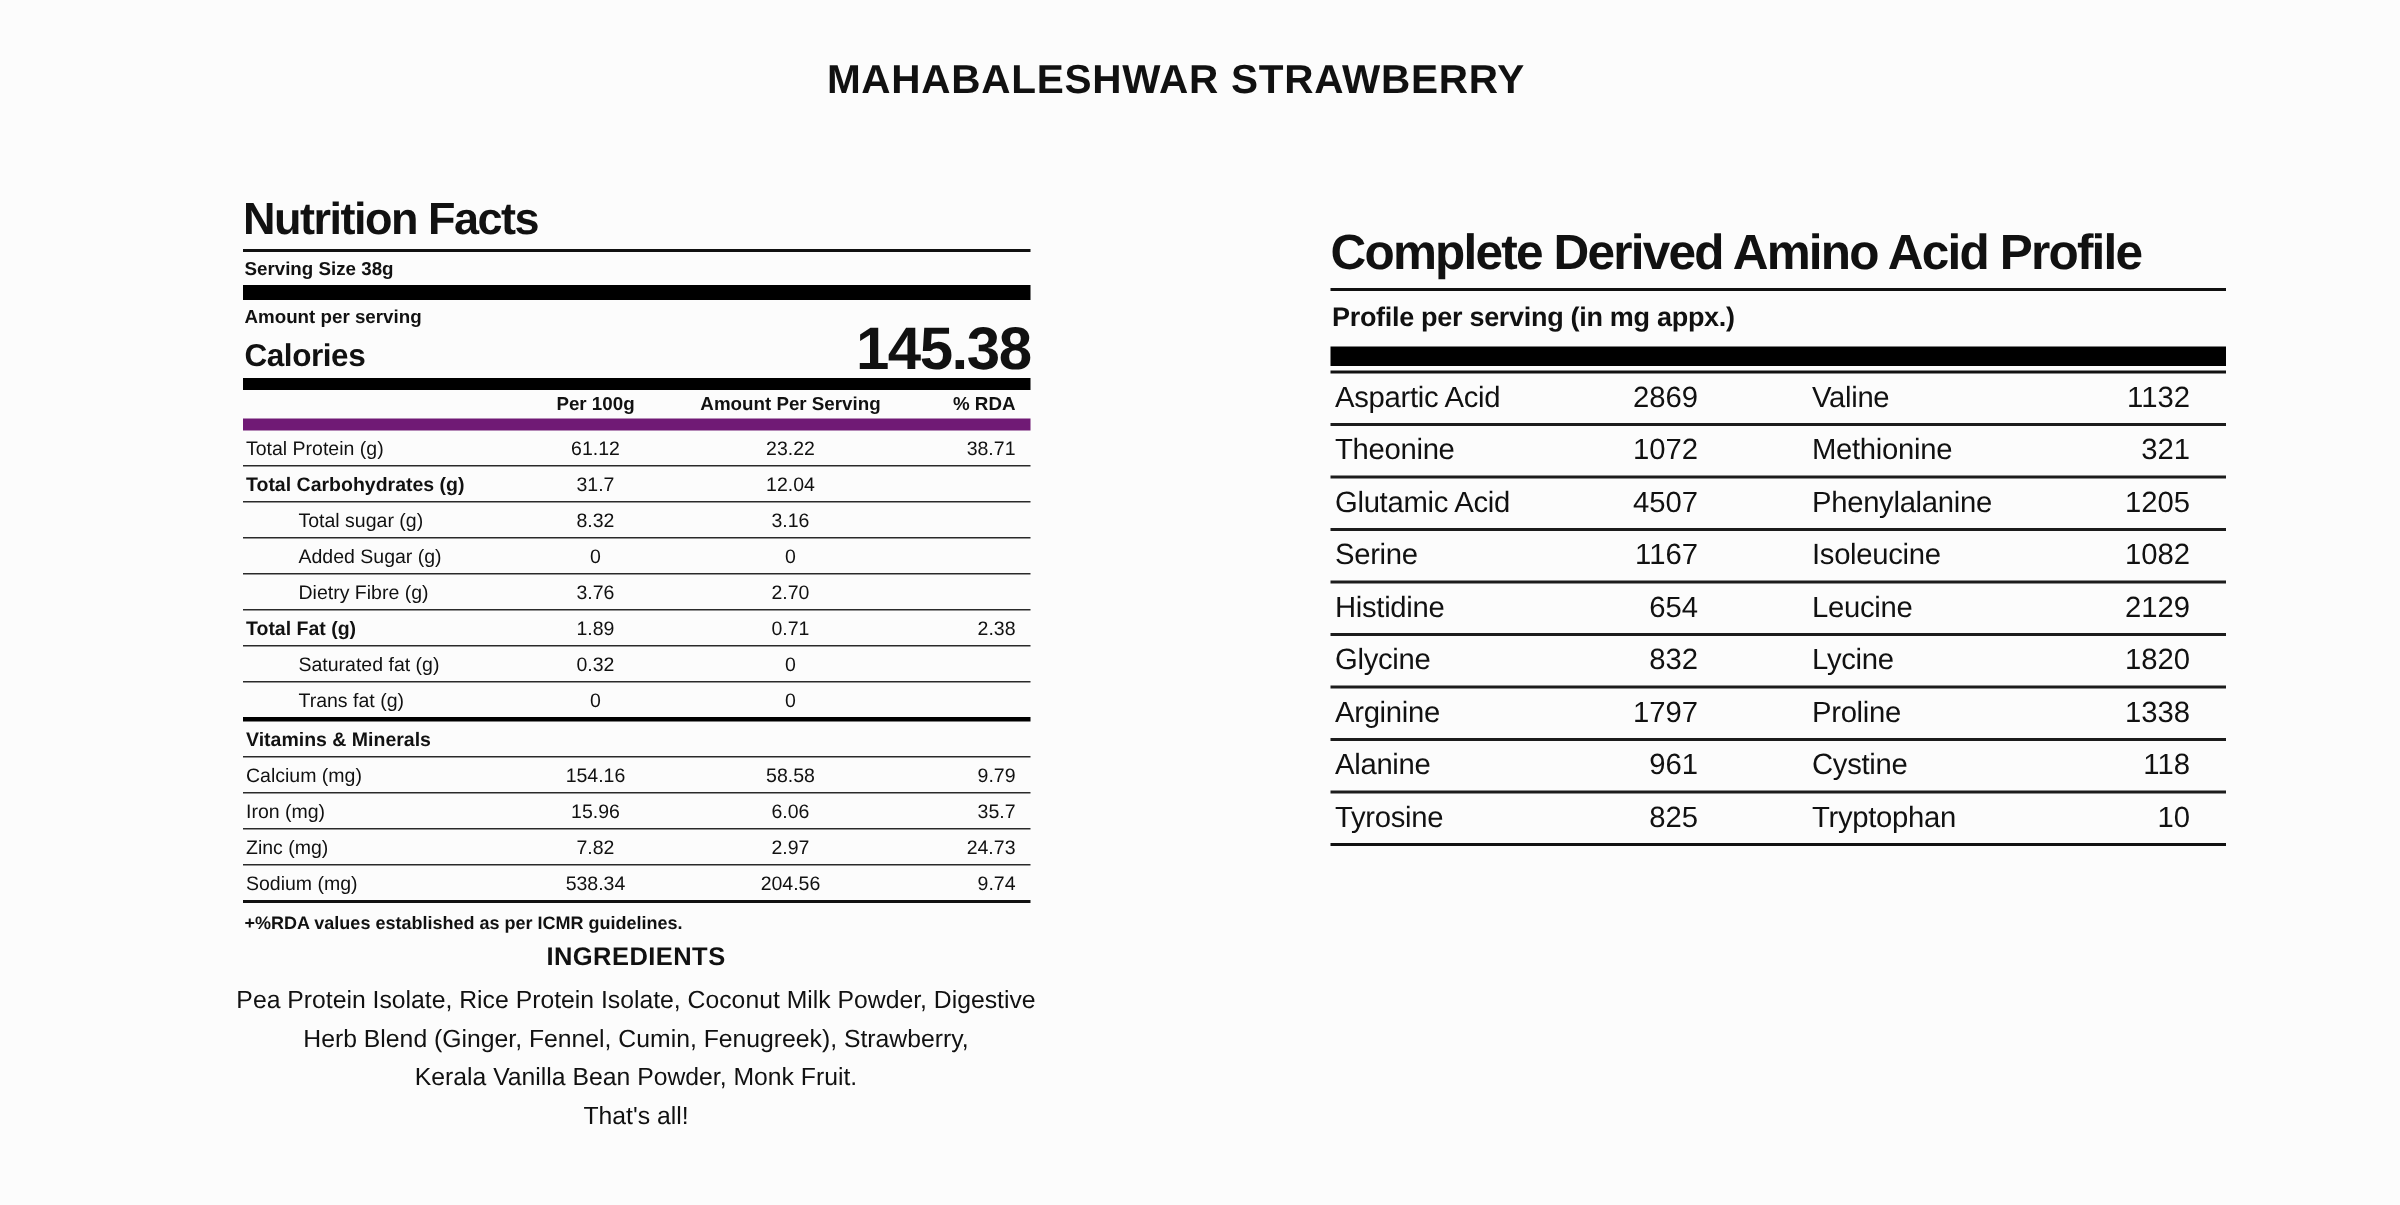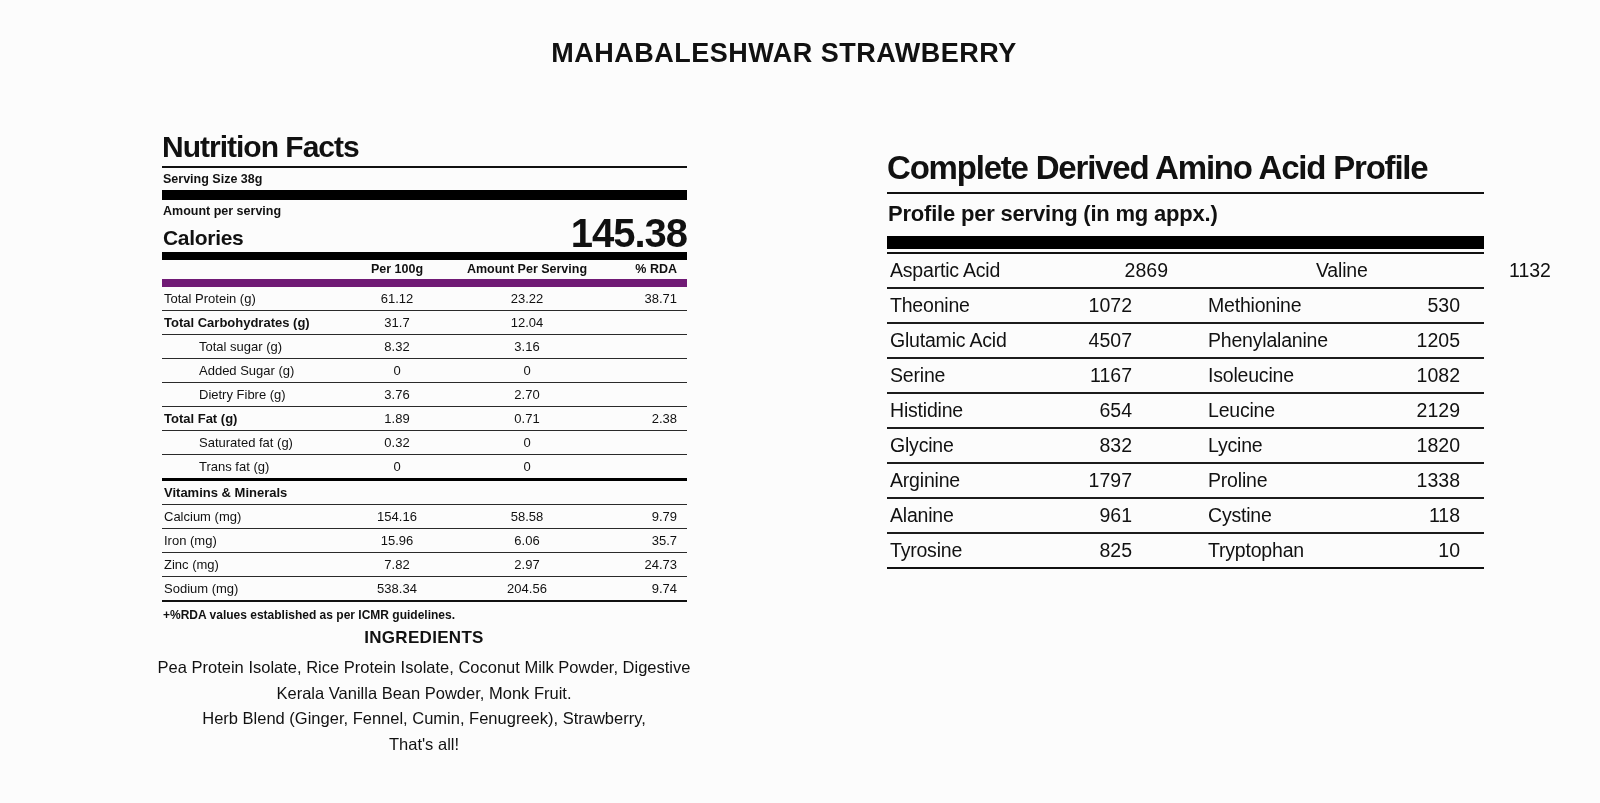--- a/index.html
+++ b/index.html
@@ -47,27 +47,27 @@
   .n-row.bold .n-label, .n-row.section .n-label { font-weight:bold; }
   .n-row.section { border-top:3.5px solid #000; }
   .footnote { font-size:12px; font-weight:bold; padding:6px 0 0 1px; }
   .ingredients { width:620px; margin-left:-48px; text-align:center; margin-top:6px; }
   .ing-title { font-size:17px; font-weight:bold; margin-bottom:7px; letter-spacing:0.3px; }
   .ing-line { font-size:16.5px; line-height:25.5px; }
 
   
   .right-panel { position:absolute; left:887px; top:146px; width:597px; }
   .aa-title { margin:0; font-size:33px; font-weight:bold; letter-spacing:-1.2px; line-height:44px; white-space:nowrap; }
-  .aa-sub { font-size:22px; font-weight:bold; letter-spacing:-0.2px; padding:7px 0 9px 1px; }
+  .aa-sub { font-size:18px; font-weight:bold; letter-spacing:-0.2px; padding:7px 0 9px 1px; }
   .aa-body { margin-top:3px; border-top:2px solid #111; border-bottom:2.5px solid #111; }
   .aa-row {
     display:grid; grid-template-columns:150px 95px 73px 160px 1fr;
     align-items:center; height:33px; border-top:2px solid #1c1c1c; font-size:19.5px;
   }
-  .aa-row:first-child { border-top:none;gap:36px; }
+  .aa-row:first-child { border-top:none; }
   .aa-name { padding-left:3px; white-space:nowrap; letter-spacing:-0.2px; }
   .aa-val { text-align:right; }
   .aa-val2 { text-align:right; padding-right:24px; }
 </style>
 </head>
 <body style="background: rgb(252, 252, 252); color: rgb(17, 17, 17);">
 
 <div class="page-title">MAHABALESHWAR STRAWBERRY</div>
 
 <section class="left-panel">
@@ -179,22 +179,22 @@
     <div class="n-val c">538.34</div>
     <div class="n-val c">204.56</div>
     <div class="n-val r">9.74</div>
   </div>
 
 </div>
   <div class="footnote">+%RDA values established as per ICMR guidelines.</div>
   <div class="ingredients">
     <div class="ing-title">INGREDIENTS</div>
     <div class="ing-line">Pea Protein Isolate, Rice Protein Isolate, Coconut Milk Powder, Digestive</div>
+    <div class="ing-line">Herb Blend (Ginger, Fennel, Cumin, Fenugreek), Strawberry,</div>
     <div class="ing-line">Kerala Vanilla Bean Powder, Monk Fruit.</div>
-    <div class="ing-line">Herb Blend (Ginger, Fennel, Cumin, Fenugreek), Strawberry,</div>
     <div class="ing-line">That's all!</div>
   </div>
 </section>
 
 <section class="right-panel">
   <h1 class="aa-title">Complete Derived Amino Acid Profile</h1>
   <div class="rule"></div>
   <div class="aa-sub">Profile per serving (in mg appx.)</div>
   <div class="bar bar13"></div>
   <div class="aa-body">
@@ -204,21 +204,21 @@
     <div></div>
     <div class="aa-name">Valine</div>
     <div class="aa-val aa-val2">1132</div>
   </div>
 
   <div class="aa-row">
     <div class="aa-name">Theonine</div>
     <div class="aa-val">1072</div>
     <div></div>
     <div class="aa-name">Methionine</div>
-    <div class="aa-val aa-val2">530</div>
+    <div class="aa-val aa-val2">321</div>
   </div>
 
   <div class="aa-row">
     <div class="aa-name">Glutamic Acid</div>
     <div class="aa-val">4507</div>
     <div></div>
     <div class="aa-name">Phenylalanine</div>
     <div class="aa-val aa-val2">1205</div>
   </div>
 

